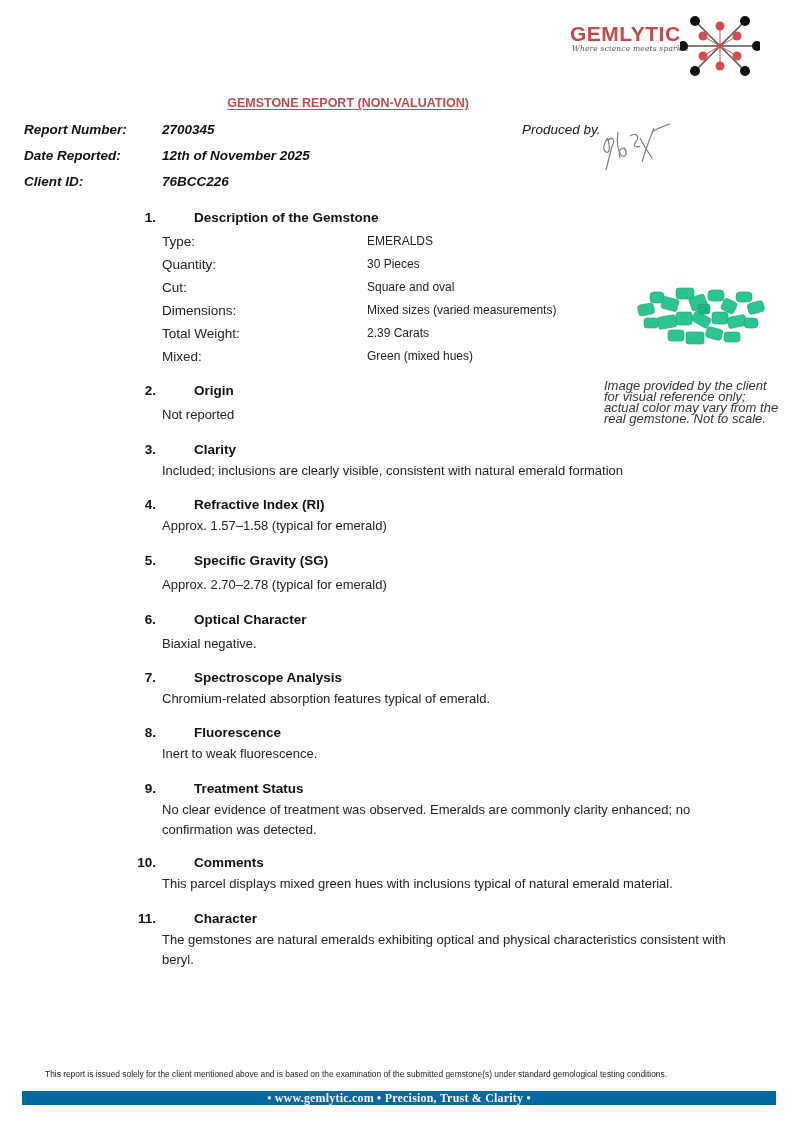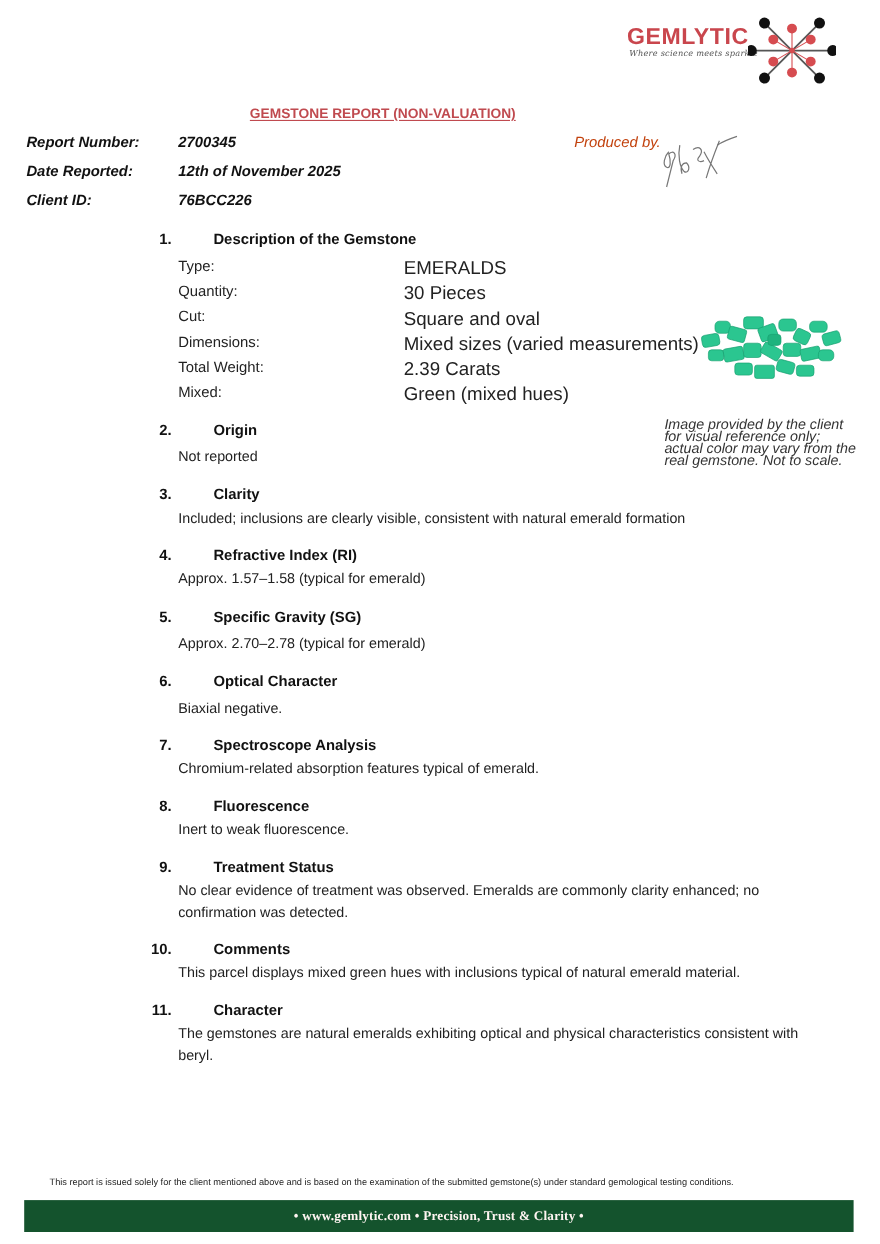--- a/index.html
+++ b/index.html
@@ -14,37 +14,37 @@
     .logo-tagline { left: 572px; top: 44px; font-family: "DejaVu Serif", serif; font-style: italic; font-size: 7.5px; color: #555; letter-spacing: 0.2px; }
     .logo-mark { left: 680px; top: 6px; width: 80px; height: 80px; }
 
     
     .report-title { left: 0; width: 696px; top: 96px; text-align: center; font-weight: bold; font-size: 12.5px; color: #c04a4f; }
     .report-title span { text-decoration: underline; text-underline-offset: 2px; }
 
     
     .meta-label { left: 24px; font-style: italic; font-weight: bold; font-size: 13.5px; color: #111; }
     .meta-value { left: 162px; font-style: italic; font-weight: bold; font-size: 13.5px; color: #111; }
-    .produced { left: 522px; top: 122px; font-style: italic; font-size: 13.5px; color: #c2410c; }
+    .produced { left: 522px; top: 122px; font-style: italic; font-size: 13.5px; color: #0f172a; }
     .signature { left: 596px; top: 118px; width: 80px; height: 60px; }
 
     
     .sec-num { font-weight: bold; font-size: 13.5px; color: #111; text-align: right; width: 28px; }
     .sec-title { left: 162px; font-weight: bold; font-size: 13.5px; color: #111; padding-left: 32px; }
     .sec-body { left: 162px; width: 590px; font-size: 13px; line-height: 20px; color: #222; }
     .desc-label { left: 162px; font-size: 13.5px; color: #222; }
-    .desc-value { left: 367px; font-size: 17px; color: #222; }
+    .desc-value { left: 367px; font-size: 12px; color: #222; }
 
     
     .gem-img { left: 628px; top: 278px; width: 150px; height: 75px; }
     .gem-caption { left: 604px; top: 380px; width: 178px; text-align: left; font-style: italic; font-size: 13px; line-height: 11px; color: #333; }
 
     
     .footer-note { left: 0; width: 712px; top: 1069px; text-align: center; font-size: 8.4px; color: #222; }
-    .footer-bar { left: 22px; top: 1091px; width: 754px; height: 29px; background: #14532d; display: flex; align-items: center; justify-content: center; }
+    .footer-bar { left: 22px; top: 1091px; width: 754px; height: 14px; background: #0369a1; display: flex; align-items: center; justify-content: center; }
     .footer-bar-text { font-family: "Liberation Serif", "DejaVu Serif", serif; font-weight: bold; font-size: 12px; color: #fff5f2; letter-spacing: 0.2px; }
   </style>
 </head>
 <body>
 
 <div class="abs logo-text">GEMLYTIC</div>
 <div class="abs logo-tagline">Where science meets sparkle</div>
 <svg class="abs logo-mark" viewBox="0 0 80 80">
   <g stroke="#555" stroke-width="1.6">
     <line x1="40" y1="40" x2="15" y2="15"></line>

